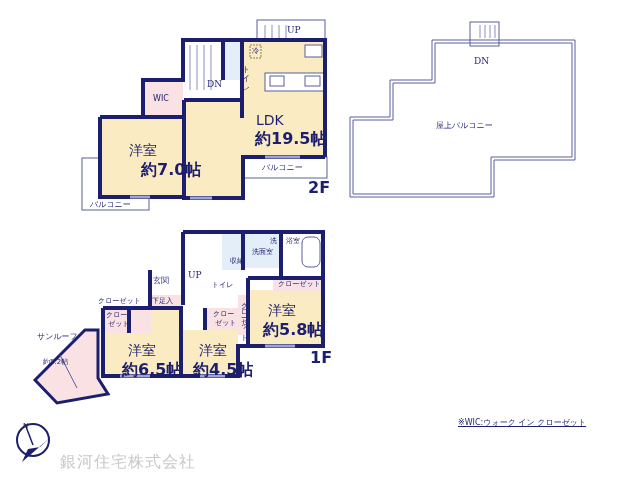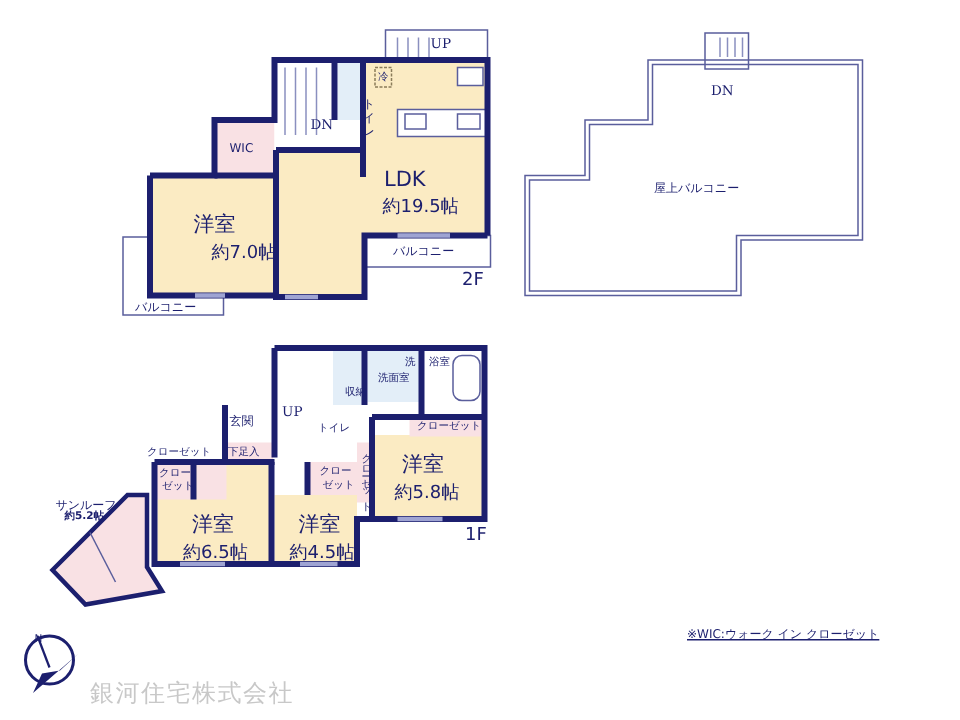--- a/index.html
+++ b/index.html
@@ -1,20 +1,20 @@
 <!DOCTYPE html>
 <html><head>
 <meta charset="utf-8">
 <style>
   html, body { margin:0; padding:0; background:#ffffff; }
   body { width:640px; height:480px; position:relative; overflow:hidden; font-family:"DejaVu Sans", sans-serif; }
   svg { position:absolute; left:0; top:0; }
   .lbl { position:absolute; color:#1c1f6e; white-space:nowrap; line-height:1; }
   .big { font-size:14px; }
-  .med { font-size:12px; }
+  .med { font-size:16px;font-weight:bold; }
   .sm { font-size:8px; }
   .xs { font-size:7px; }
   .it { font-family:"DejaVu Serif", serif; font-size:9px; }
   .vert { writing-mode:vertical-rl; font-size:8px; }
   .note { font-size:8px;text-decoration:underline; }
   .company { position:absolute; left:60px; top:452px; font-size:16px; color:#c8c8c8; letter-spacing:1px; }
 </style>
 </head>
 <body>
 
@@ -148,21 +148,21 @@
 <div class="lbl sm" style="left:436px;top:122px;">屋上バルコニー</div>
 <div class="lbl it" style="left:474px;top:57px;">DN</div>
 
 <div class="lbl big" style="left:268px;top:303px;">洋室</div>
 <div class="lbl med" style="left:263px;top:322px;">約5.8帖</div>
 <div class="lbl big" style="left:128px;top:343px;">洋室</div>
 <div class="lbl med" style="left:122px;top:362px;">約6.5帖</div>
 <div class="lbl big" style="left:199px;top:343px;">洋室</div>
 <div class="lbl med" style="left:193px;top:362px;">約4.5帖</div>
 <div class="lbl sm" style="left:37px;top:333px;">サンルーフ</div>
-<div class="lbl xs" style="left:43px;top:341px;font-weight:bold;">約5.2帖</div>
+<div class="lbl xs" style="left:43px;top:359px;">約5.2帖</div>
 <div class="lbl sm" style="left:153px;top:277px;">玄関</div>
 <div class="lbl xs" style="left:152px;top:298px;">下足入</div>
 <div class="lbl xs" style="left:206px;top:258px;padding-left:24px;">収納</div>
 <div class="lbl xs" style="left:212px;top:282px;">トイレ</div>
 <div class="lbl xs" style="left:252px;top:249px;">洗面室</div>
 <div class="lbl xs" style="left:270px;top:238px;">洗</div>
 <div class="lbl xs" style="left:286px;top:238px;">浴室</div>
 <div class="lbl xs" style="left:278px;top:281px;">クローゼット</div>
 <div class="lbl xs" style="left:98px;top:298px;">クローゼット</div>
 <div class="lbl xs" style="left:106px;top:312px;">クロー</div>

